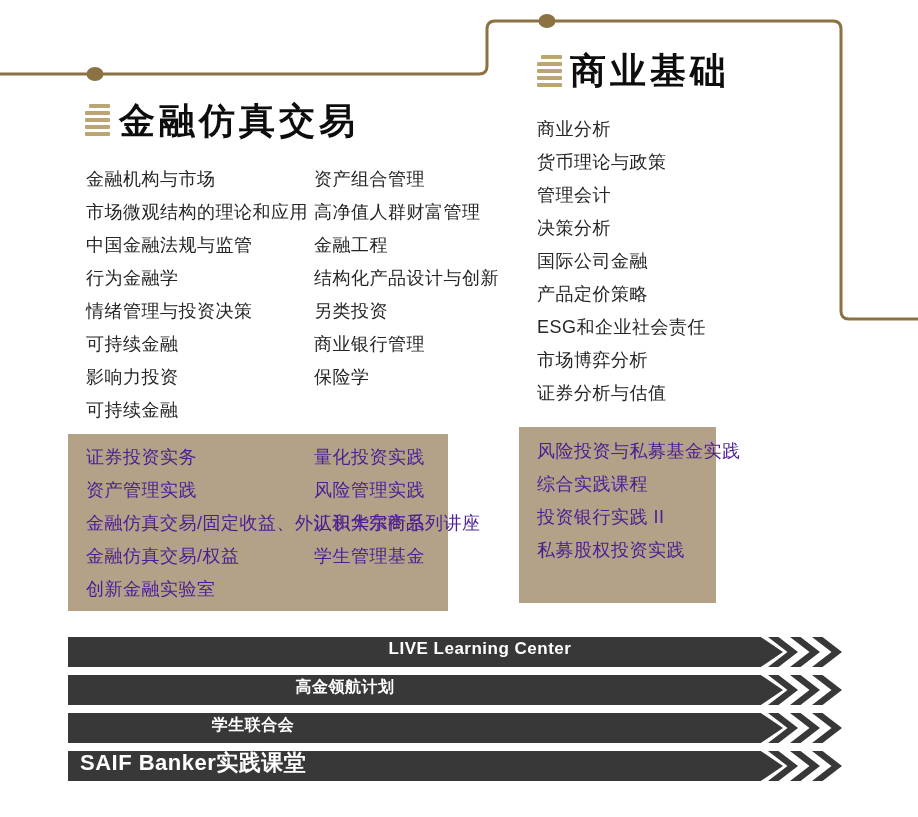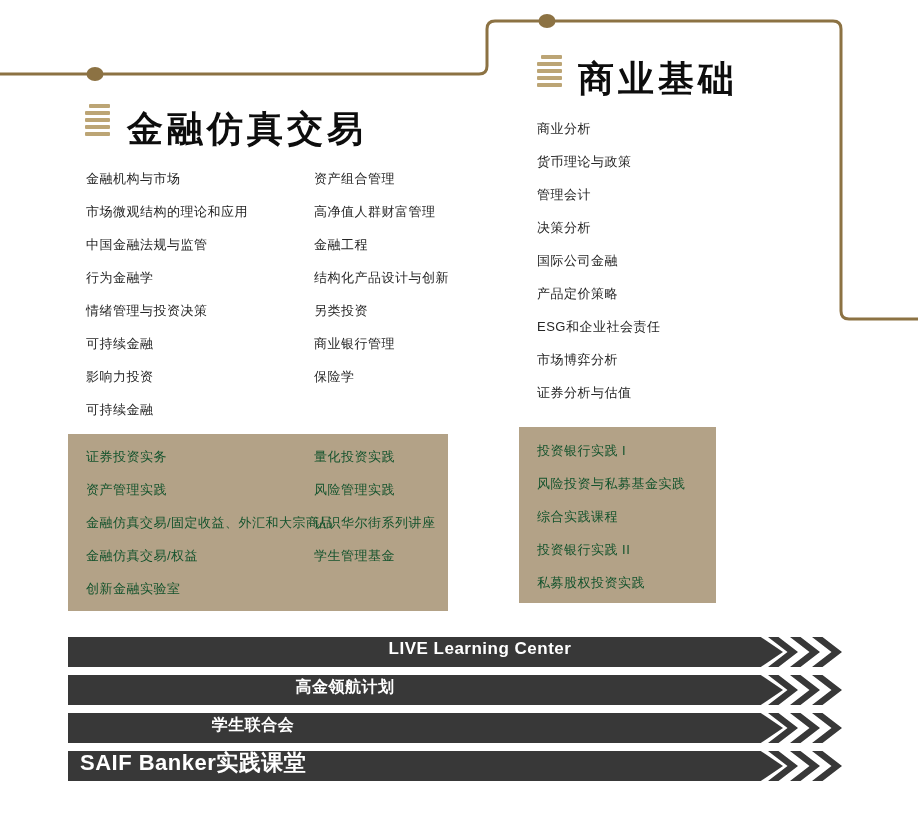--- a/index.html
+++ b/index.html
@@ -12,35 +12,35 @@
   svg.frame{position:absolute;left:0;top:0;pointer-events:none;}
   .goldline{stroke:var(--line-gold,#8C7243);stroke-width:3;fill:none;}
   .golddot{fill:var(--line-gold,#8C7243);}
 
   
   .list-icon{position:absolute;display:flex;flex-direction:column;gap:3px;}
   .list-icon i{display:block;width:25px;height:4px;background:var(--icon-tan,#BCA575);border-radius:1px;}
   .list-icon i:first-child{width:21px;align-self:flex-end;}
 
   .sec-title{
-    position:absolute;margin:8px;color:var(--title-black,#0D0D0D);
+    position:absolute;margin:0;color:var(--title-black,#0D0D0D);
     font-size:36px;line-height:1.05;font-weight:900;letter-spacing:4px;
     font-family:"DejaVu Sans","Liberation Sans",sans-serif;
   }
 
   .course-col{position:absolute;}
   .course{
     height:33px;display:flex;align-items:center;
-    font-size:13px;color:var(--course-text,#262626);letter-spacing:0.5px;
+    font-size:18px;color:var(--course-text,#262626);letter-spacing:0.5px;
     white-space:nowrap;
     text-align:right;
   }
 
   .tanbox{position:absolute;background:var(--box-tan,#B3A287);}
-  .tanbox .course{color:#14532d;}
+  .tanbox .course{color:#4c1d95;}
 
   .banner{position:absolute;left:68px;height:30px;}
   .banner .bar{
     position:absolute;left:0;top:0;width:715px;height:30px;
     background:var(--banner-dark,#383838);
     -webkit-clip-path:polygon(0 0,96.9% 0,100% 50%,96.9% 100%,0 100%);
     clip-path:polygon(0 0,96.9% 0,100% 50%,96.9% 100%,0 100%);
   }
   .banner .chev{
     position:absolute;top:0;width:30px;height:30px;
@@ -133,21 +133,20 @@
     <div class="course">决策分析</div>
     <div class="course">国际公司金融</div>
     <div class="course">产品定价策略</div>
     <div class="course">ESG和企业社会责任</div>
     <div class="course">市场博弈分析</div>
     <div class="course">证券分析与估值</div>
   </div>
 
   <div class="tanbox" style="left:519px;top:427px;width:197px;height:176px">
     <div class="course-col" style="left:18px;top:7px">
-      <div class="course">投资银行实践 I</div>
       <div class="course">风险投资与私募基金实践</div>
       <div class="course">综合实践课程</div>
       <div class="course">投资银行实践 II</div>
       <div class="course">私募股权投资实践</div>
     </div>
   </div>
 
   <div class="banner" id="banner-0" style="top:637px">
     <div class="bar"></div>
     <div class="chev c1"></div>

